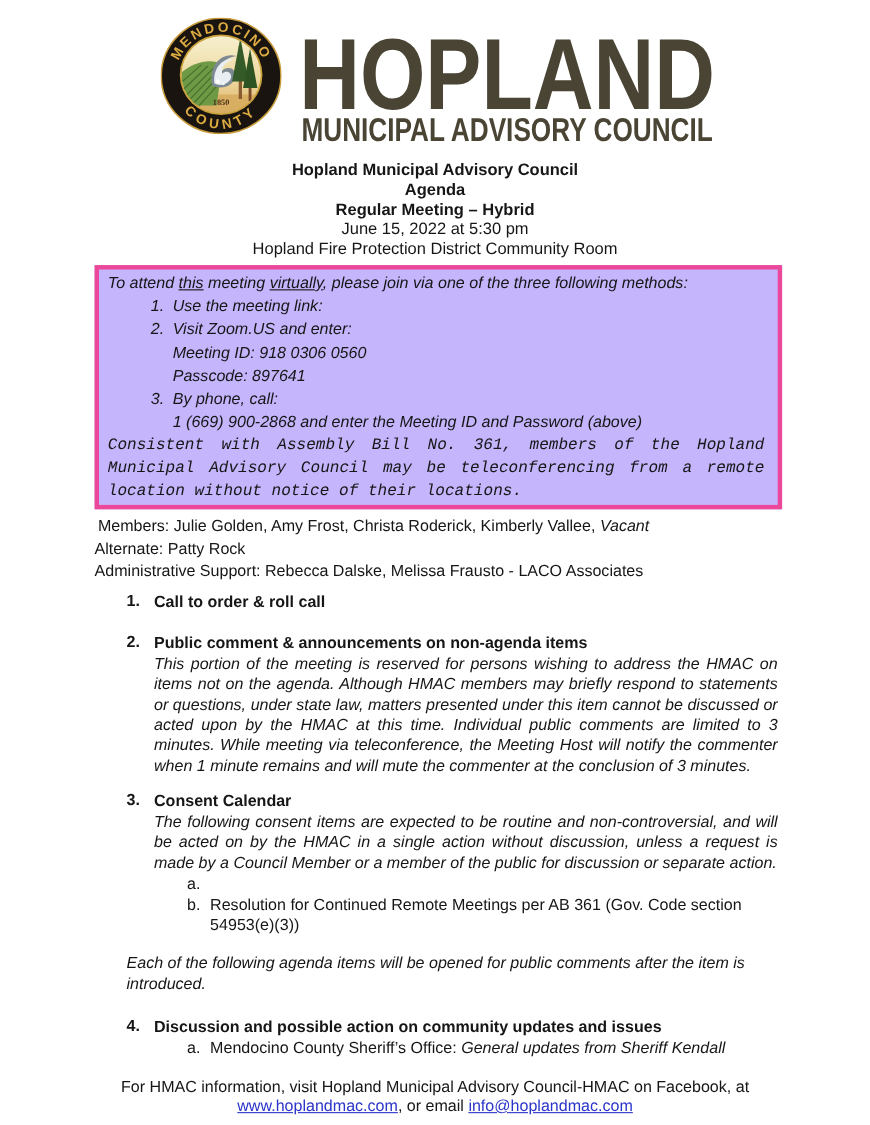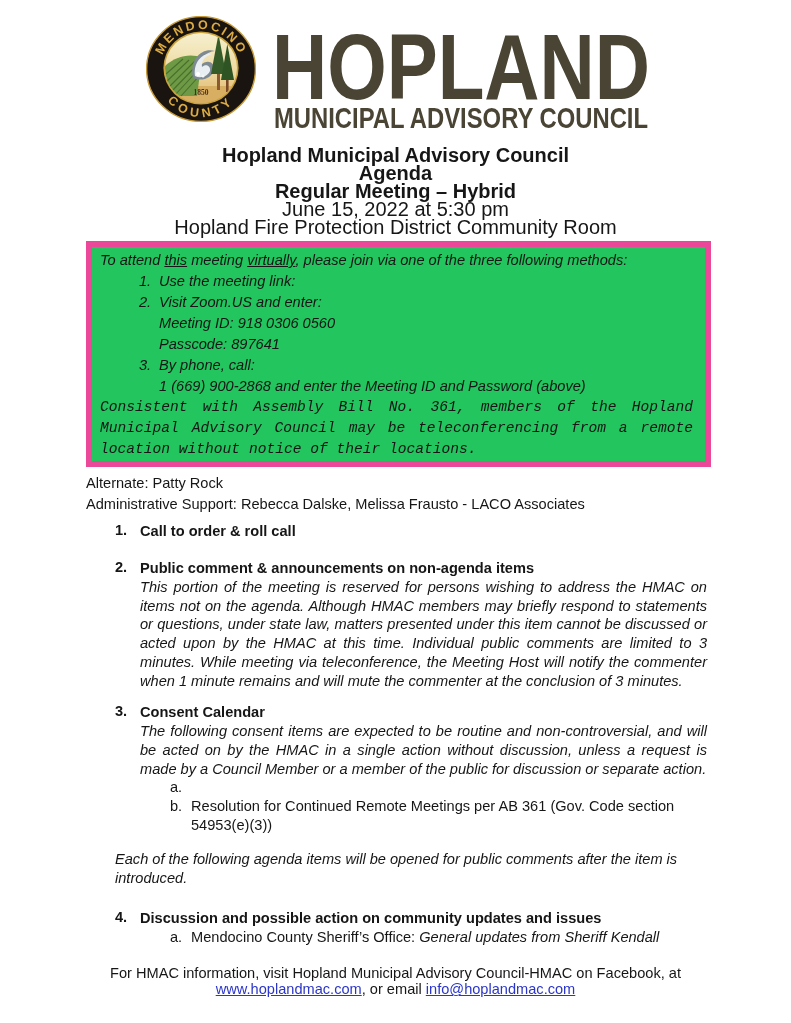--- a/index.html
+++ b/index.html
@@ -14,28 +14,28 @@
   
   .header { margin:16px 0 0 146px; display:flex; align-items:flex-start; }
   .seal-svg { width:110px; height:106px; flex:none; }
   .wordmark { margin:12px 0 0 16px; }
   .wm-top  { font-family:"Liberation Sans",sans-serif; font-weight:900; font-size:92px; fill:#4a4434; }
   .wm-sub  { font-family:"Liberation Sans",sans-serif; font-weight:700; font-size:30px; fill:#4a4434; }
   .seal-arc-text { font-family:"Liberation Sans",sans-serif; font-weight:700; font-size:12.5px; fill:#dcab42; }
   .seal-year { font-family:"Liberation Serif",serif; font-weight:700; font-size:7.5px; fill:#4a2f15; }
 
   
-  .title-block { margin-top:14px; text-align:center; line-height:18px; font-size:20px; }
+  .title-block { margin-top:14px; text-align:center; line-height:18px; font-size:15px; }
   .title-block .b { font-weight:700; }
   .title-block .u { }
 
   
   .notice-box {
     margin:5px 0 0 86px; width:625px;
-    background:#22c55e; border:6px solid #ec4899;
+    background:#c4b5fd; border:4px solid #ec4899;
     padding:3px 12px 1px 8px;
     font-style:italic; line-height:21px; font-size:14.6px;
   }
   .notice-box .u { text-decoration:underline; }
   .nb-row { display:flex; }
   .nb-num { width:20px; margin-left:39px; flex:none; }
   .nb-cont { margin-left:59px; }
   .nb-close { text-align:justify;font-family:Liberation Mono, monospace; }
   a.zoom-link { color:#4040cf; text-decoration:underline; cursor:pointer; }
 
@@ -146,20 +146,21 @@
   <div class="nb-row">
     <span class="nb-num">3.</span>
     <span>By phone, call:</span>
   </div>
   <div class="nb-cont">1 (669) 900-2868 and enter the Meeting ID and Password (above)</div>
 
   <div class="nb-close">Consistent with Assembly Bill No. 361, members of the Hopland Municipal Advisory Council may be teleconferencing from a remote location without notice of their locations.</div>
 </div>
 
 <div class="roster">
+  <div class="first"><span>Members: Julie Golden, Amy Frost, Christa Roderick, Kimberly Vallee, </span><span class="it">Vacant</span></div>
   <div>Alternate: Patty Rock</div>
   <div>Administrative Support: Rebecca Dalske, Melissa Frausto - LACO Associates</div>
 </div>
 
 <div class="agenda">
 
   <div class="agi">
     <span class="n">1.</span>
     <div class="c">
         <div class="t">Call to order &amp; roll call</div>

